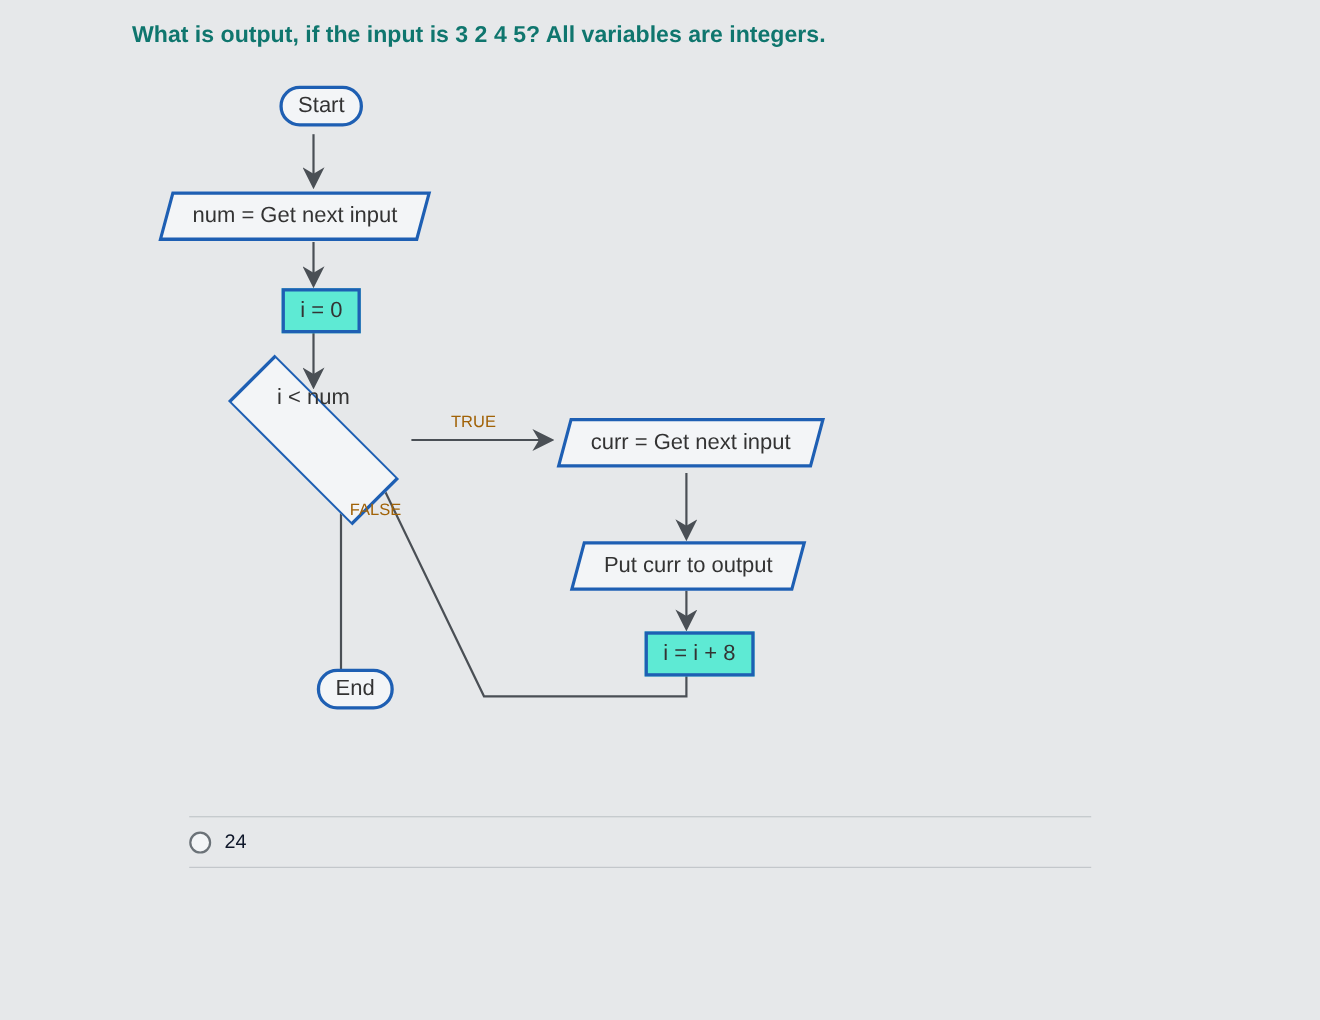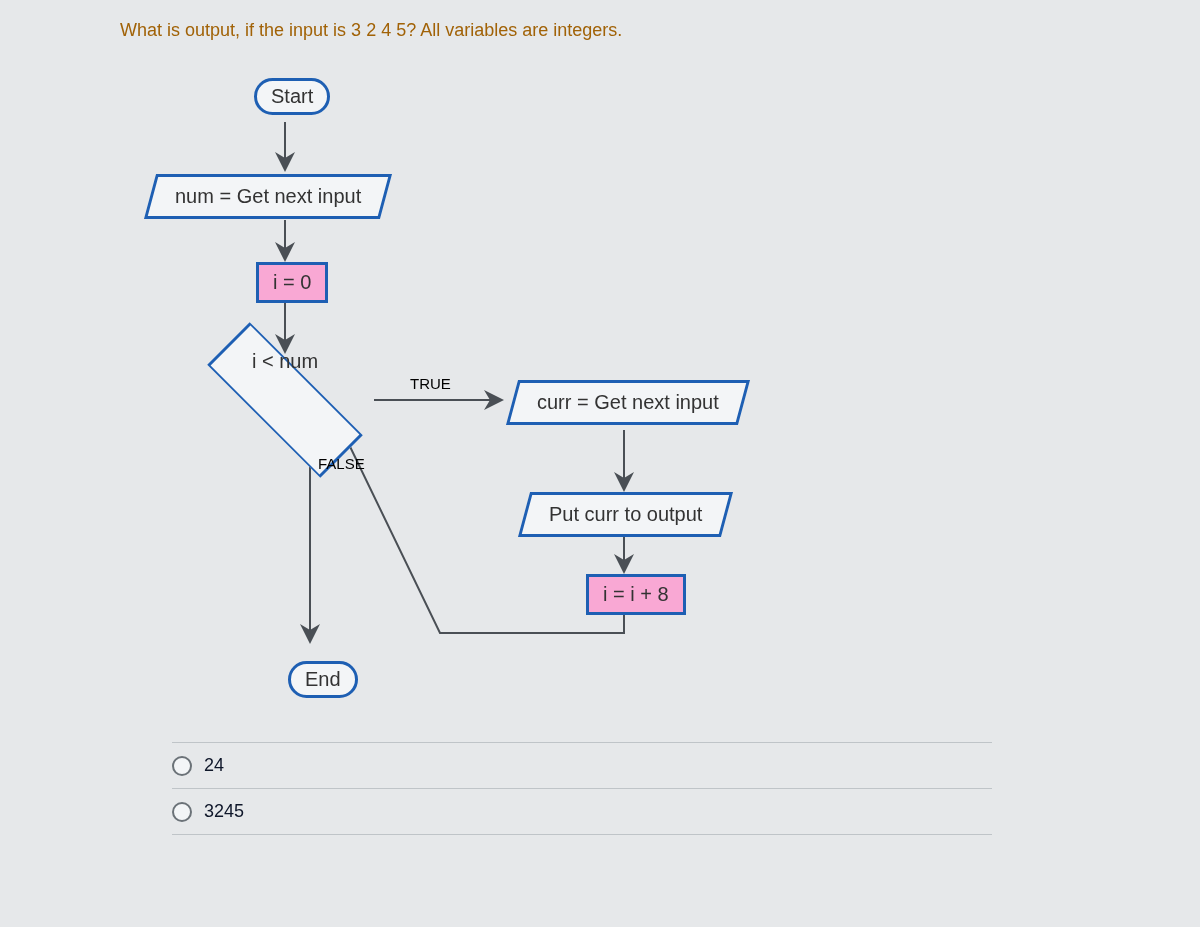--- a/index.html
+++ b/index.html
@@ -1,26 +1,26 @@
 <!DOCTYPE html>
 <html><head>
 <meta charset="utf-8">
 <style>
   html,body{margin:0;padding:0;width:1200px;height:927px;font-family:Arial,Helvetica,sans-serif;background:#e6e8ea;color:#333;overflow:hidden}
   .page{position:relative;width:1200px;height:927px}
-  .question{position:absolute;left:120px;top:20px;font-size:18px;color:#a16207;font-weight:400}
+  .question{position:absolute;left:120px;top:20px;font-size:21px;color:#0f766e;font-weight:700}
   .shape-text{font-size:20px;color:#333}
   .terminator{position:absolute;border:3px solid #1e5fb3;background:#f3f5f7;border-radius:999px;display:flex;align-items:center;justify-content:flex-start;padding:4px 14px}
   .parallelogram{position:absolute;border:3px solid #1e5fb3;background:#f3f5f7;transform:skewX(-15deg);padding:8px 22px;display:flex;align-items:center;justify-content:center}
   .parallelogram > span{transform:skewX(15deg);display:inline-block}
-  .process{position:absolute;border:3px solid #1e5fb3;background:#f9a8d4;padding:6px 14px;display:flex;align-items:center;justify-content:center}
+  .process{position:absolute;border:3px solid #1e5fb3;background:#5eead4;padding:6px 14px;display:flex;align-items:center;justify-content:center}
   .decision{position:absolute;width:160px;height:100px;display:flex;align-items:flex-start;justify-content:center}
   .decision::before{content:'';position:absolute;inset:0;background:#f3f5f7;border:3px solid #1e5fb3;transform:rotate(45deg) scaleY(0.6)}
   .decision > span{position:relative;z-index:1}
-  .edge-label{position:absolute;font-size:15px;color:#000000}
+  .edge-label{position:absolute;font-size:15px;color:#a16207}
   svg.connectors{position:absolute;left:0;top:0;pointer-events:none}
   .answers{position:absolute;left:172px;top:742px;width:820px;font-size:18px;color:#0f172a}
   .answer{display:flex;align-items:center;height:45px;border-top:1px solid #bfc4c8}
   .answer:last-child{border-bottom:1px solid #bfc4c8}
   .radio{width:16px;height:16px;border:2px solid #6b7278;border-radius:50%;margin-right:12px;background:#f3f5f7;cursor:pointer;flex:0 0 auto}
   .ans-label{flex:1}
 </style>
 </head>
 <body>
 <div class="page">
@@ -73,27 +73,23 @@
   </div>
 
   <div class="parallelogram" style="left:524px;top:492px">
     <span class="shape-text">Put curr to output</span>
   </div>
 
   <div class="process" style="left:586px;top:574px">
     <span class="shape-text">i = i + 8</span>
   </div>
 
-  <div class="terminator" style="left:288px;top:661px">
+  <div class="terminator" style="left:288px;top:608px">
     <span class="shape-text">End</span>
   </div>
 
   <div class="answers">
     <div class="answer">
       <div class="radio"></div>
       <div class="ans-label">24</div>
     </div>
-    <div class="answer">
-      <div class="radio"></div>
-      <div class="ans-label">3245</div>
-    </div>
   </div>
 </div>
 
 </body></html>

